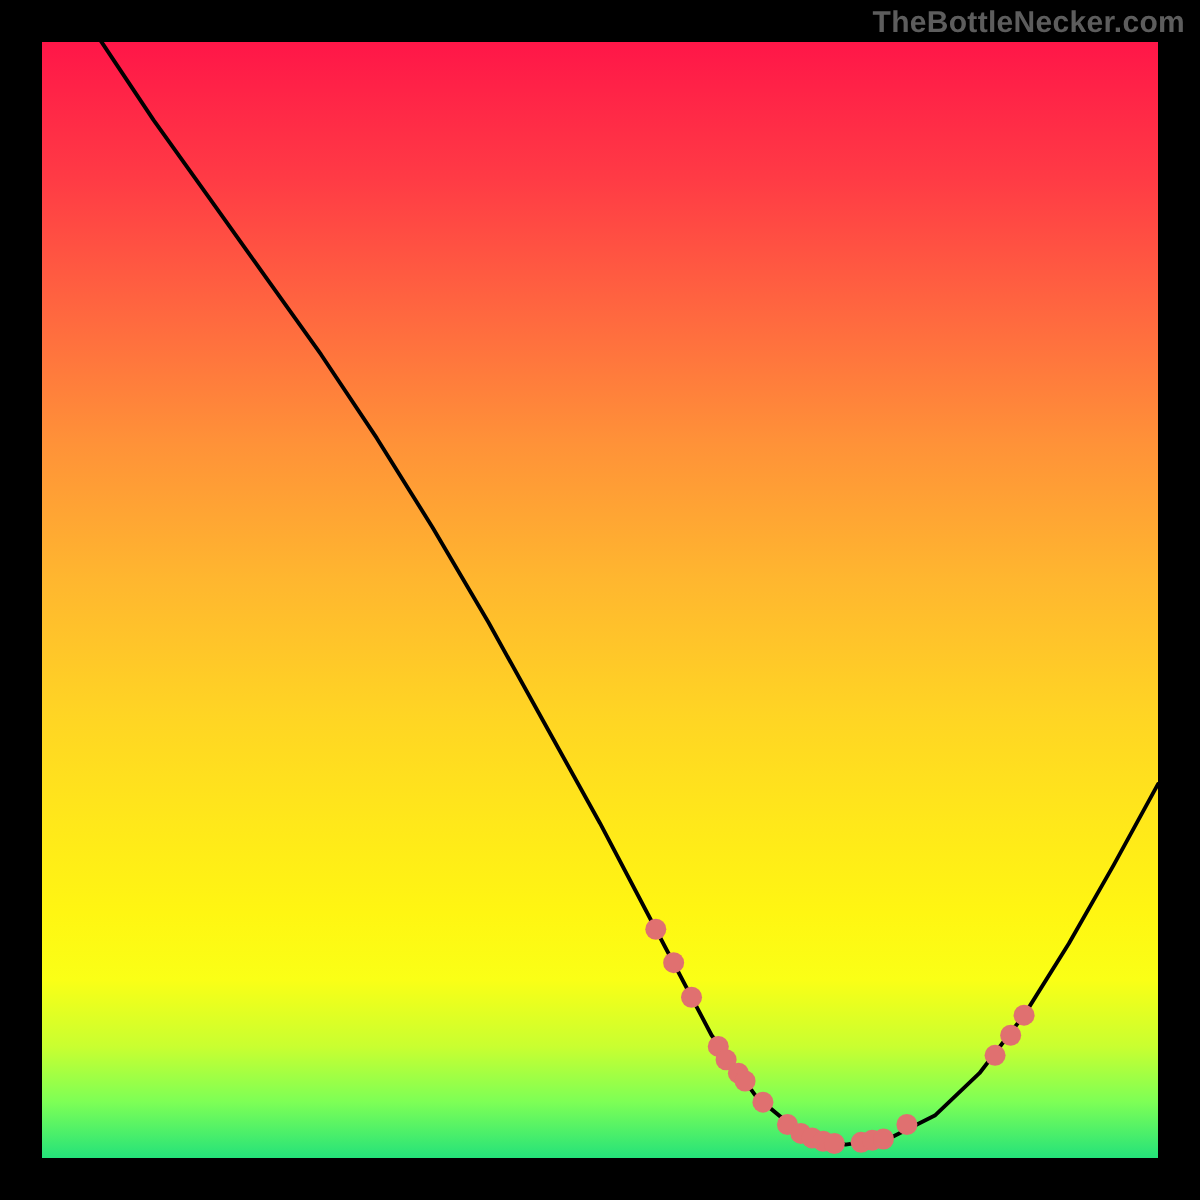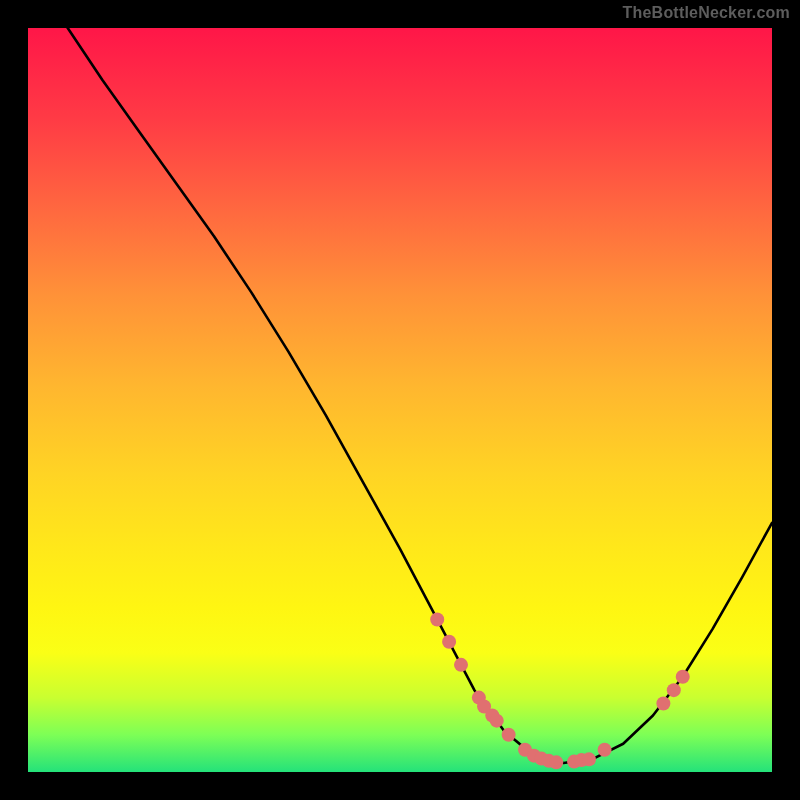--- a/index.html
+++ b/index.html
@@ -14,21 +14,21 @@
   .wrapper {
     width: 800px;
     height: 800px;
     position: relative;
   }
   .attribution {
     position: absolute;
     top: 4px;
     right: 10px;
     color: #5d5d5d;
-    font-size: 16px;
+    font-size: 20px;
     font-weight: 600;
     letter-spacing: 0.2px;
     z-index: 10;
   }
   .plot-frame {
     position: absolute;
     left: 28px;
     top: 28px;
     width: 744px;
     height: 744px;

